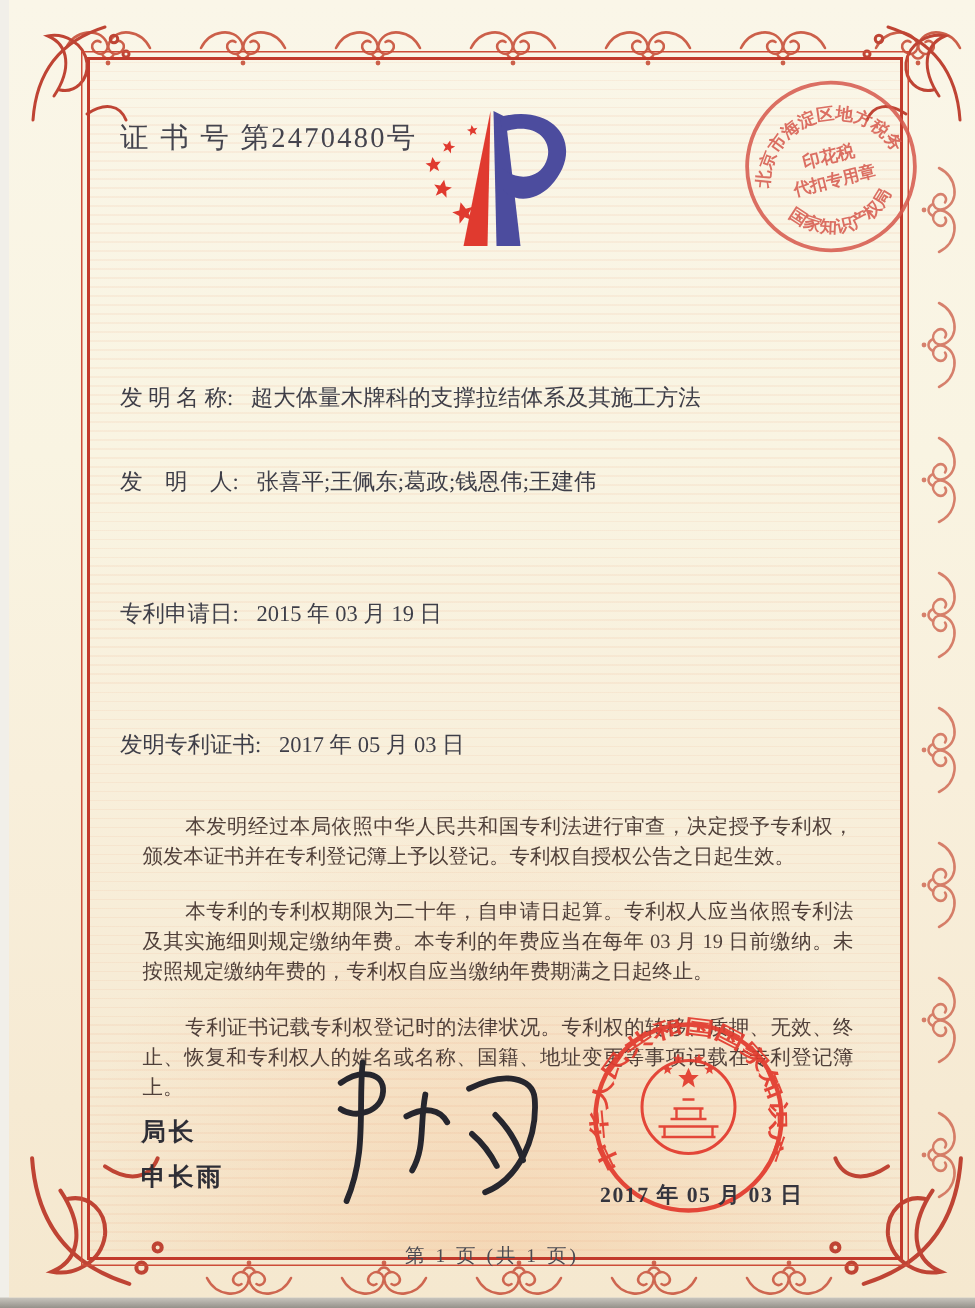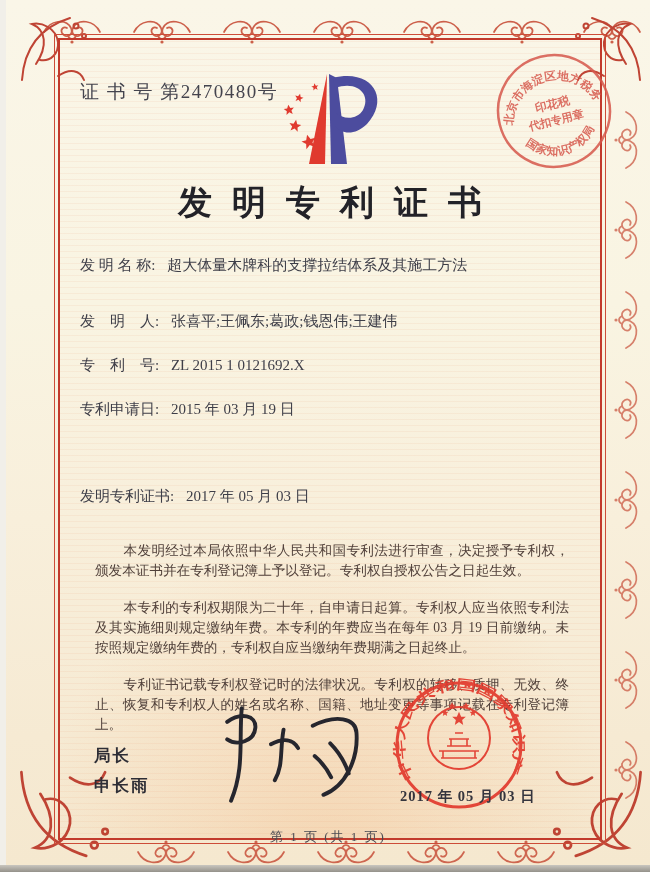--- a/index.html
+++ b/index.html
@@ -121,33 +121,28 @@
       <text font-size="11" fill="#d6584c" font-weight="bold">
         <textPath href="#txTop" startOffset="0" textLength="128" lengthAdjust="spacingAndGlyphs">北京市海淀区地方税务局</textPath>
       </text>
       <text font-size="11" fill="#d6584c" font-weight="bold">
         <textPath href="#txBot" startOffset="0" textLength="80" lengthAdjust="spacingAndGlyphs">国家知识产权局</textPath>
       </text>
       <text x="60" y="57" text-anchor="middle" font-size="11.5" fill="#d6584c" font-weight="bold">印花税</text>
       <text x="60" y="73" text-anchor="middle" font-size="11" fill="#d6584c" font-weight="bold">代扣专用章</text>
     </svg>
 
-    <div class="title">发明专利证书</div>
 
     <div class="field" style="top:256px">
       <span class="f-label">发 明 名 称:</span>
       <span class="f-value">超大体量木牌科的支撑拉结体系及其施工方法</span>
     </div>
     <div class="field" style="top:312px">
       <span class="f-label">发　明　人:</span>
       <span class="f-value">张喜平;王佩东;葛政;钱恩伟;王建伟</span>
-    </div>
-    <div class="field" style="top:356px">
-      <span class="f-label">专　利　号:</span>
-      <span class="f-value">ZL 2015 1 0121692.X</span>
     </div>
     <div class="field" style="top:400px">
       <span class="f-label">专利申请日:</span>
       <span class="f-value">2015 年 03 月 19 日</span>
     </div>
     <div class="field" style="top:487px">
       <span class="f-label">发明专利证书:</span>
       <span class="f-value">2017 年 05 月 03 日</span>
     </div>
 

